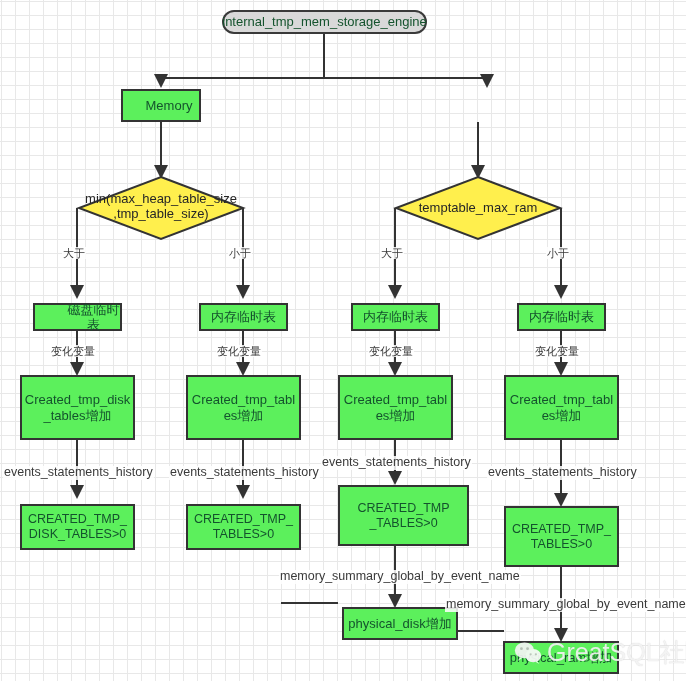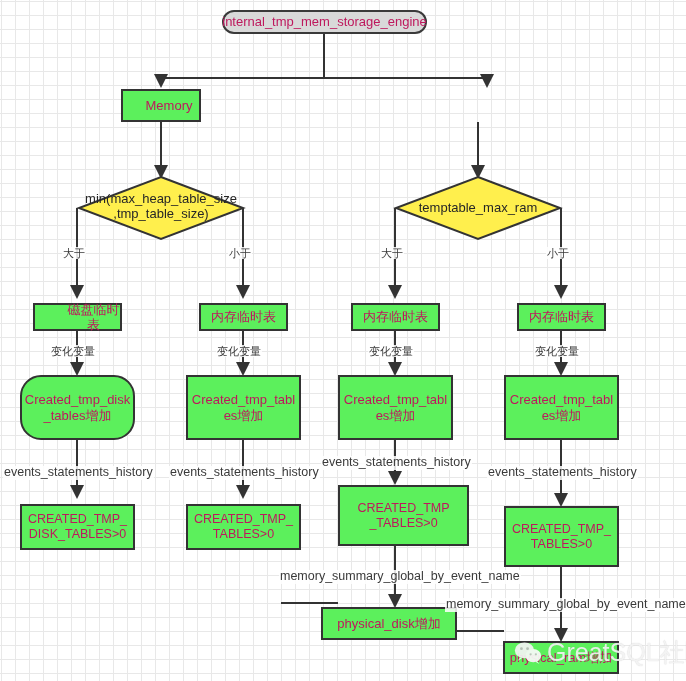--- a/index.html
+++ b/index.html
@@ -31,21 +31,21 @@
     height: 681px;
     pointer-events: none;
   }
   .node {
     position: absolute;
     box-sizing: border-box;
     display: flex;
     align-items: center;
     justify-content: center;
     text-align: center;
-    color: #be185d;
+    color: #14532d;
     line-height: 1.18;
     white-space: pre-line;
     z-index: 3;
   }
   .node-start {
     background: #d9d9d9;
     border: 2px solid #3a3a3a;
     border-radius: 12px;
     font-size: 13px;
   }
@@ -194,21 +194,21 @@
   </div>
   <div class="node node-proc" style="left:517px; top:303px; width:89px; height:28px;">
     <span>内存临时表</span>
   </div>
 
   <div class="edge-label cjk" style="left:50px; top:345px;">变化变量</div>
   <div class="edge-label cjk" style="left:216px; top:345px;">变化变量</div>
   <div class="edge-label cjk" style="left:368px; top:345px;">变化变量</div>
   <div class="edge-label cjk" style="left:534px; top:345px;">变化变量</div>
 
-  <div class="node node-proc" style="left:20px; top:375px; width:115px; height:65px;border-radius:21px;">
+  <div class="node node-proc" style="left:20px; top:375px; width:115px; height:65px;">
     <span>Created_tmp_disk
 _tables增加</span>
   </div>
   <div class="node node-proc" style="left:186px; top:375px; width:115px; height:65px;">
     <span>Created_tmp_tabl
 es增加</span>
   </div>
   <div class="node node-proc" style="left:338px; top:375px; width:115px; height:65px;">
     <span>Created_tmp_tabl
 es增加</span>
@@ -236,21 +236,21 @@
 _TABLES&gt;0</span>
   </div>
   <div class="node node-proc small" style="left:504px; top:506px; width:115px; height:61px;">
     <span>CREATED_TMP_
 TABLES&gt;0</span>
   </div>
 
   <div class="edge-label" style="left:279px; top:570px;">memory_summary_global_by_event_name</div>
   <div class="edge-label" style="left:445px; top:598px;">memory_summary_global_by_event_name</div>
 
-  <div class="node node-proc" style="left:321px; top:607px; width:136px; height:33px;">
+  <div class="node node-proc" style="left:342px; top:607px; width:116px; height:33px;">
     <span>physical_disk增加</span>
   </div>
   <div class="node node-proc" style="left:503px; top:641px; width:116px; height:33px;">
     <span>physical_ram增加</span>
   </div>
 
   <div class="watermark" style="left:514px; top:636px;">
     <svg class="wm-logo" viewBox="0 0 32 26" xmlns="http://www.w3.org/2000/svg">
       <ellipse cx="12" cy="10" rx="11" ry="9" fill="#f4f4f4"></ellipse>
       <path d="M7,18 L4,22 L9,19 z" fill="#f4f4f4"></path>

